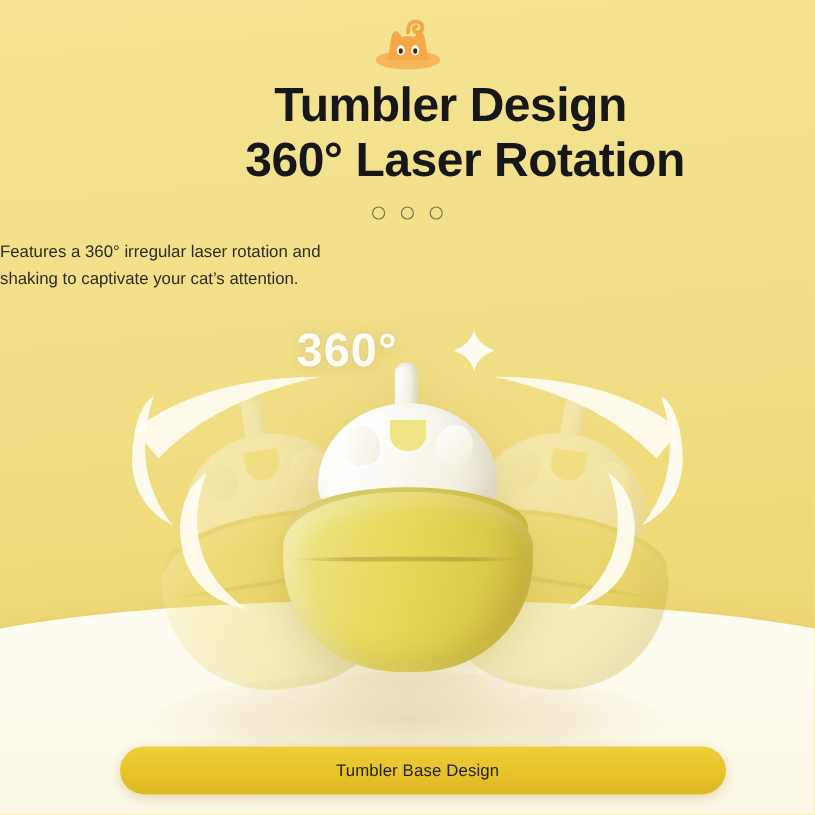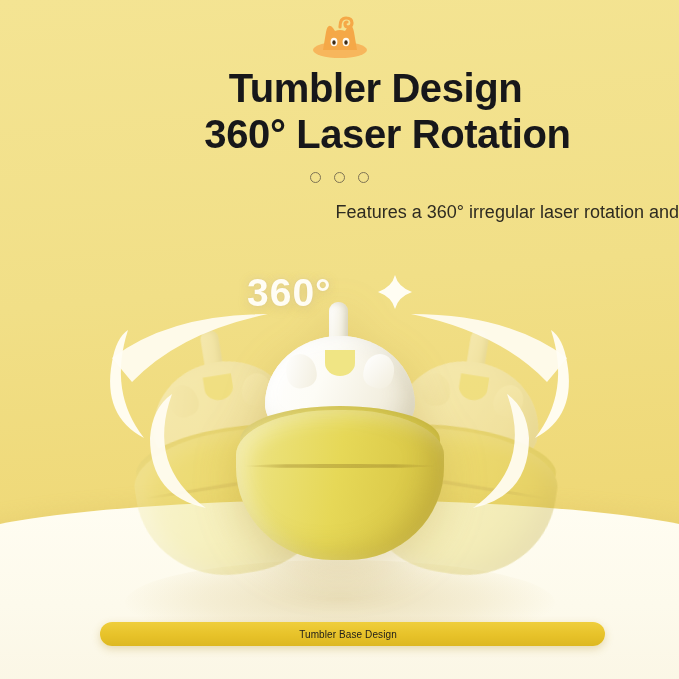--- a/index.html
+++ b/index.html
@@ -49,22 +49,22 @@
     display:flex; justify-content:center; gap:13px;
   }
   .dot {
     width:11px; height:11px; border-radius:50%;
     border:1.4px solid #7e7354; background:transparent;
   }
 
   
   .subtitle {
     position:absolute; left:0; top:198px; width:100%;
-    text-align:right; color:#2e2b21;
-    font-size:18px; line-height:1.62;
+    text-align:left; color:#2e2b21;
+    font-size:14px; line-height:1.62;
   }
   .subtitle .s2 { display:block; }
 
   
   .badge360 {
     position:absolute; left:247px; top:271px;
     font-size:39px; font-weight:bold; letter-spacing:1px;
     color:#fffdf4;
     text-shadow:0 0 2px rgba(220,200,130,.95),0 0 7px rgba(240,225,160,.8),0 2px 10px rgba(200,175,95,.5);
     text-align:right;
@@ -135,25 +135,25 @@
   
   #unit-ghost-left  { left:126px; top:34px;  width:208px; height:250px; opacity:.34; transform:rotate(-9deg) scale(.95); filter:blur(.6px); z-index:3; }
   #unit-ghost-right { left:358px; top:34px;  width:208px; height:250px; opacity:.34; transform:rotate(9deg)  scale(.95); filter:blur(.6px); z-index:3; }
 
   
   .arcs { position:absolute; left:0; top:296px; width:679px; height:300px; z-index:8; pointer-events:none; }
 
   
   .banner {
     position:absolute; left:100px; top:622px;
-    width:505px; height:24px;
+    width:505px; height:40px;
     background:linear-gradient(180deg,#efce3c 0%,#e7c229 55%,#ddb821 100%);
     border-radius:20px;
     display:flex; align-items:center; justify-content:center;
-    color:#23211a; font-size:10px; letter-spacing:.1px;
+    color:#23211a; font-size:14px; letter-spacing:.1px;
     box-shadow:0 3px 9px rgba(180,145,40,.30);
   }
   .banner .b1 { font-weight:normal; }
   .banner .gap { display:inline-block; width:9px; }
 </style>
 </head>
 <body>
 
 <div id="scene">
 
@@ -175,20 +175,21 @@
   </div>
 
   <div class="dots">
     <span class="dot"></span>
     <span class="dot"></span>
     <span class="dot"></span>
   </div>
 
   <div class="subtitle">
     <span>Features a 360° irregular laser rotation and</span>
+    <span class="s2">shaking to captivate your cat’s attention.</span>
   </div>
 
   <div class="badge360">360°</div>
   <svg class="sparkle" viewBox="0 0 36 36">
     <path d="M18 1 Q21 13 35 18 Q21 23 18 35 Q15 23 1 18 Q15 13 18 1 Z" fill="#fffdf3"></path>
   </svg>
 
   <div class="stage">
 
     <div class="unit" id="unit-ghost-left">

